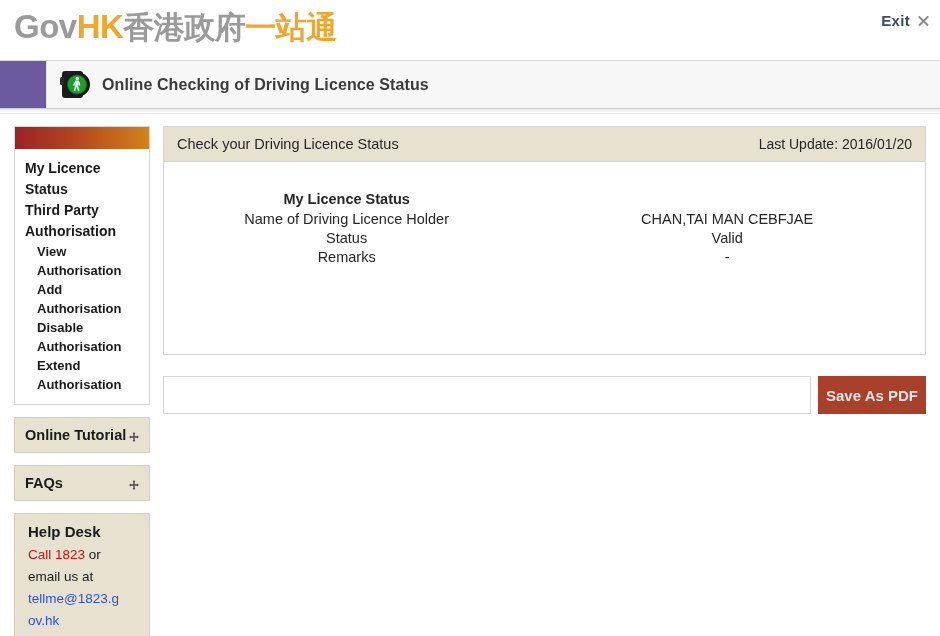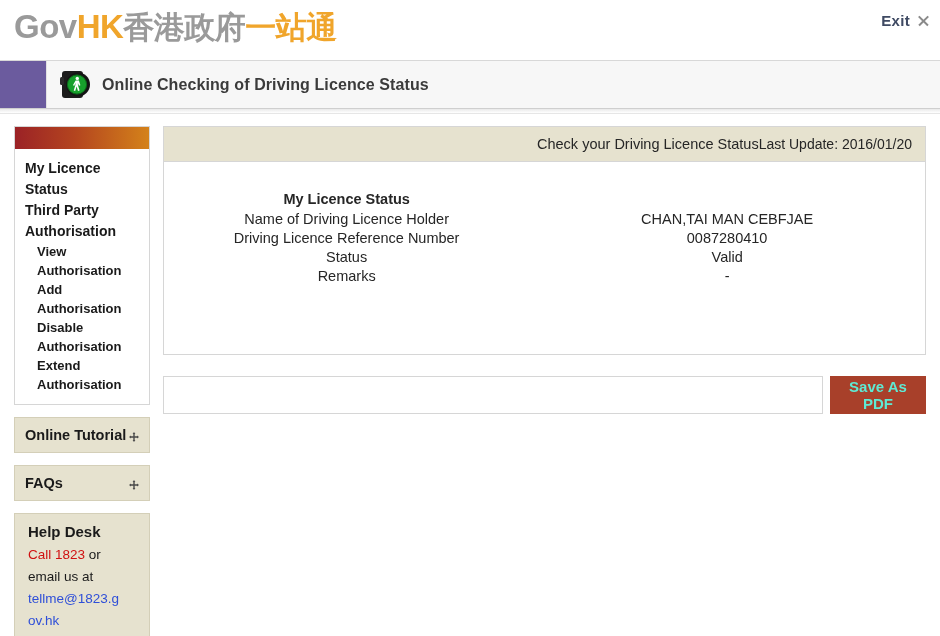--- a/index.html
+++ b/index.html
@@ -205,21 +205,21 @@
   }
   .panel {
     border: 1px solid #d6d6d6;
     background: #ffffff;
   }
   .panel-head {
     background: #e6e2cf;
     height: 34px;
     display: flex;
     align-items: center;
-    justify-content: flex-end;
+    justify-content: space-between;
     padding: 0 13px;
     border-bottom: 1px solid #d6d6d6;
   }
   .panel-head-title {
     font-size: 14.5px;
     color: #262626;
   }
   .panel-head-update {
     font-size: 14px;
     color: #262626;
@@ -257,23 +257,23 @@
     align-items: stretch;
     height: 38px;
   }
   .lowerbar-blank {
     flex: 1 1 auto;
     border: 1px solid #d6d6d6;
     background: #ffffff;
   }
   .pdf-btn {
     flex: 0 0 auto;
-    width: 96px;
+    width: 108px;
     background: #a8402a;
-    color: #5eead4;
+    color: #e5e5e5;
     font-size: 15px;
     font-weight: bold;
     border: none;
     cursor: pointer;
     display: flex;
     align-items: center;
     justify-content: center;
     font-family: "Liberation Sans", sans-serif;
     margin-left: 7px;
   }
@@ -365,24 +365,20 @@
           <tbody>
             <tr class="title-row">
               <td class="lbl">My Licence Status</td>
               <td class="val"></td>
             </tr>
             <tr>
               <td class="lbl">Name of Driving Licence Holder</td>
               <td class="val">CHAN,TAI MAN CEBFJAE</td>
             </tr>
             <tr>
-              <td class="lbl">Driving Licence Reference Number</td>
-              <td class="val">0087280410</td>
-            </tr>
-            <tr>
               <td class="lbl">Status</td>
               <td class="val">Valid</td>
             </tr>
             <tr>
               <td class="lbl">Remarks</td>
               <td class="val">-</td>
             </tr>
           </tbody>
         </table>
       </div>

